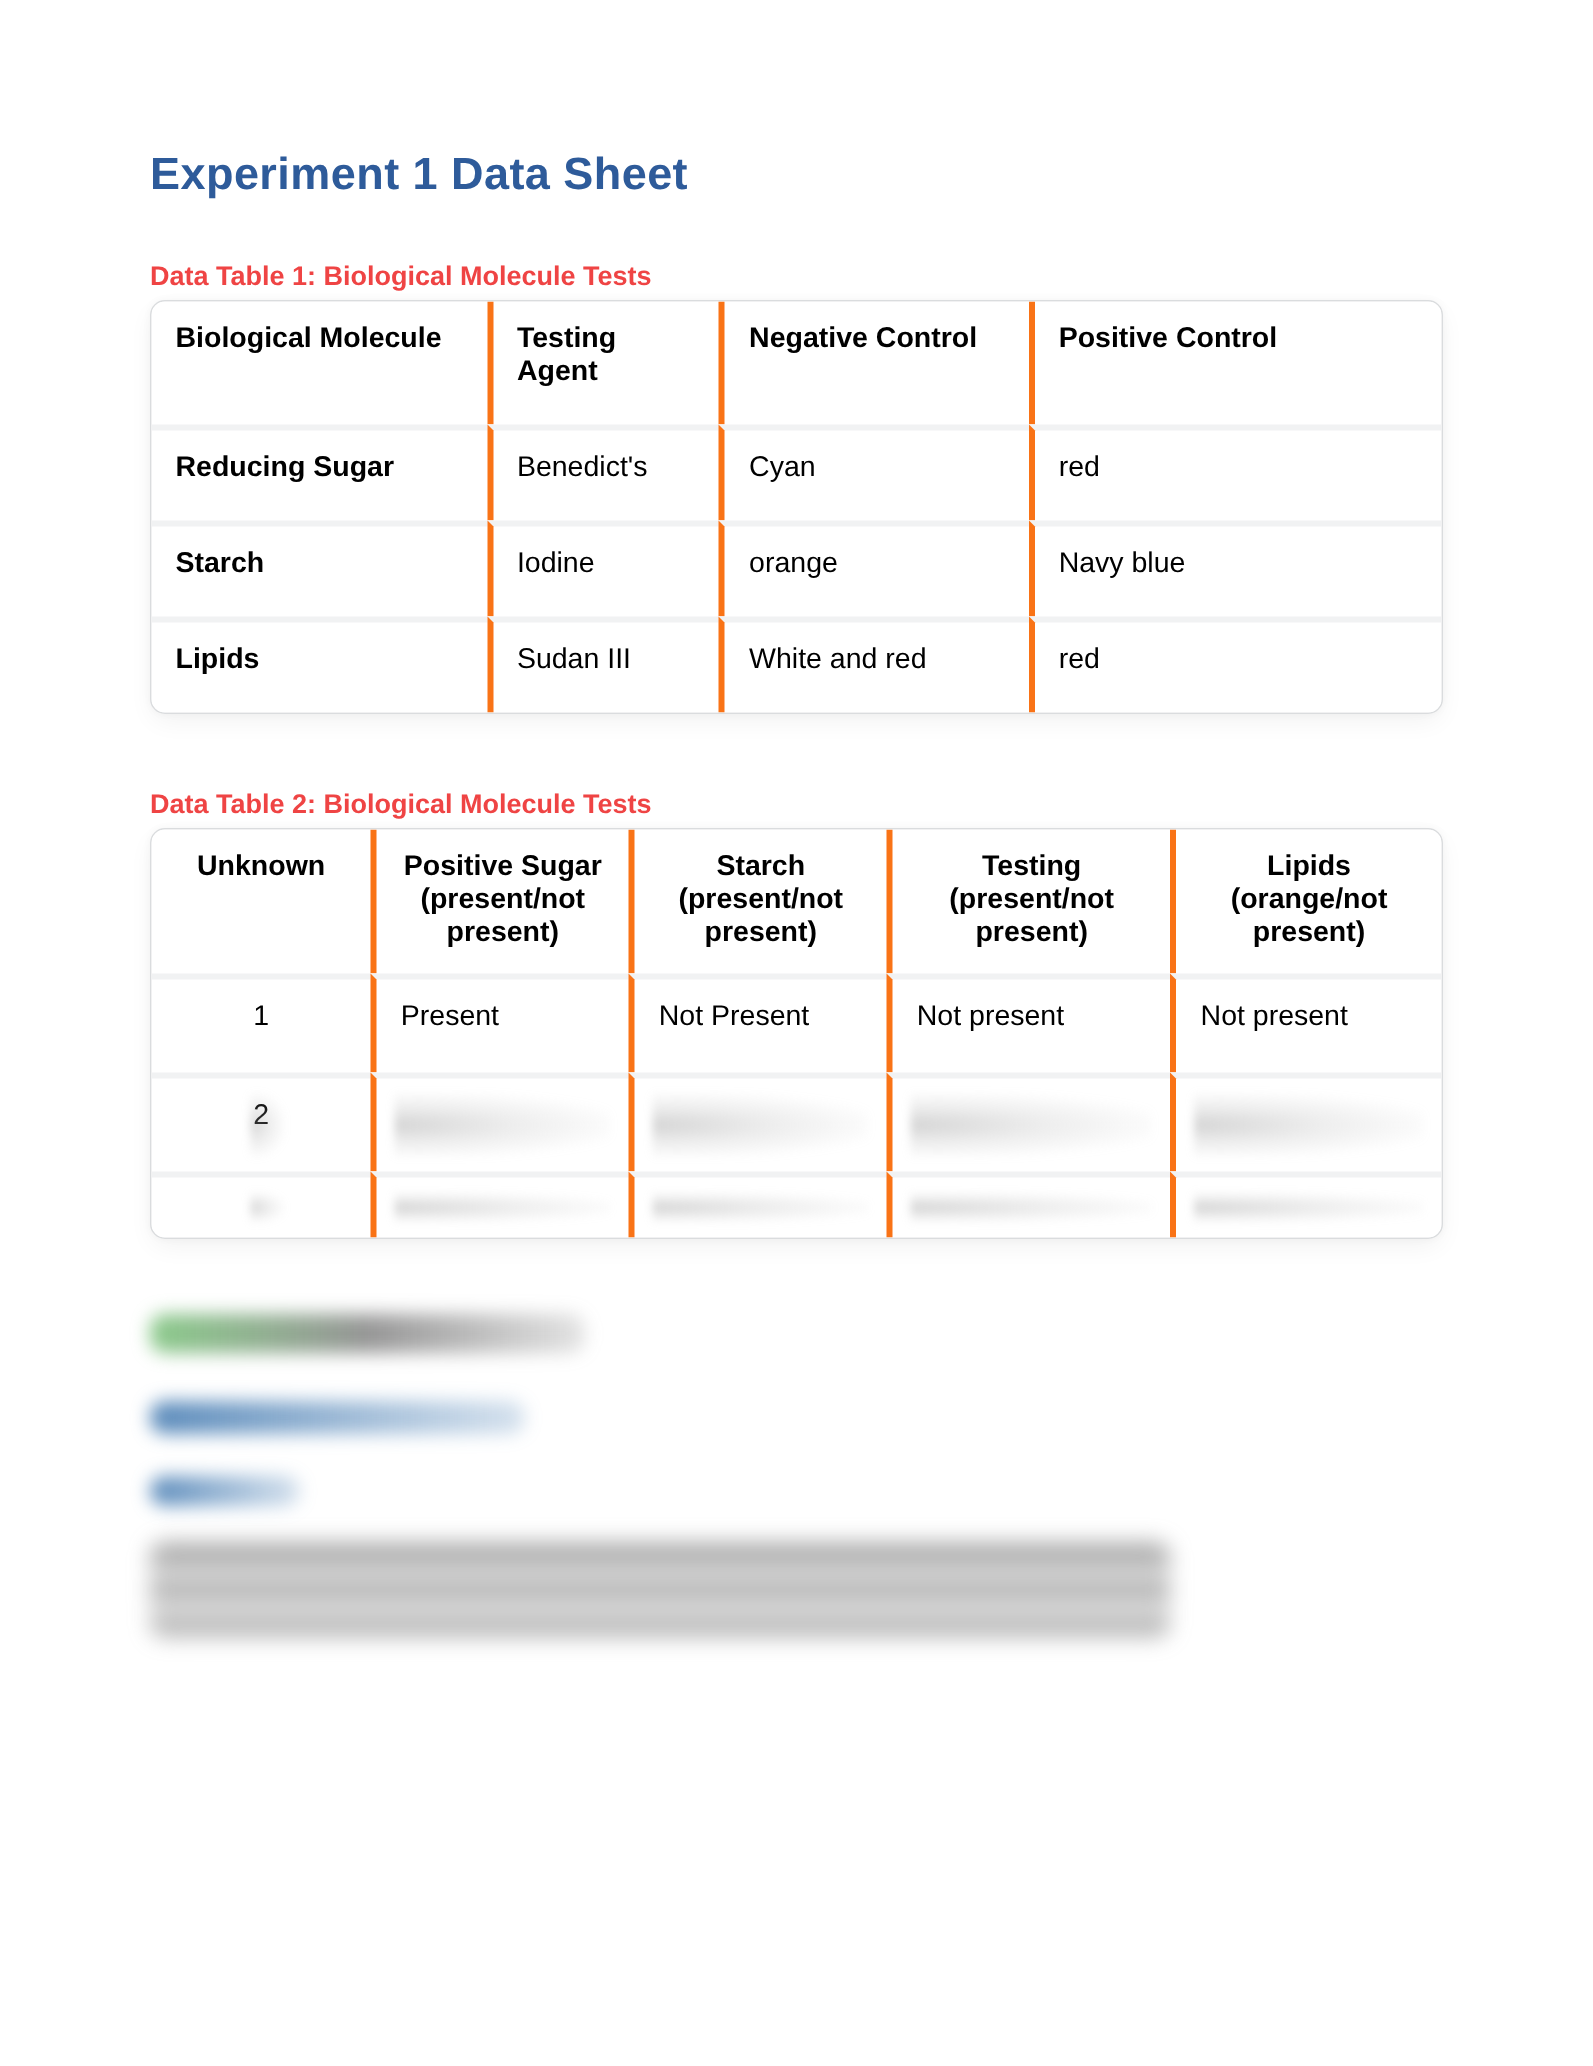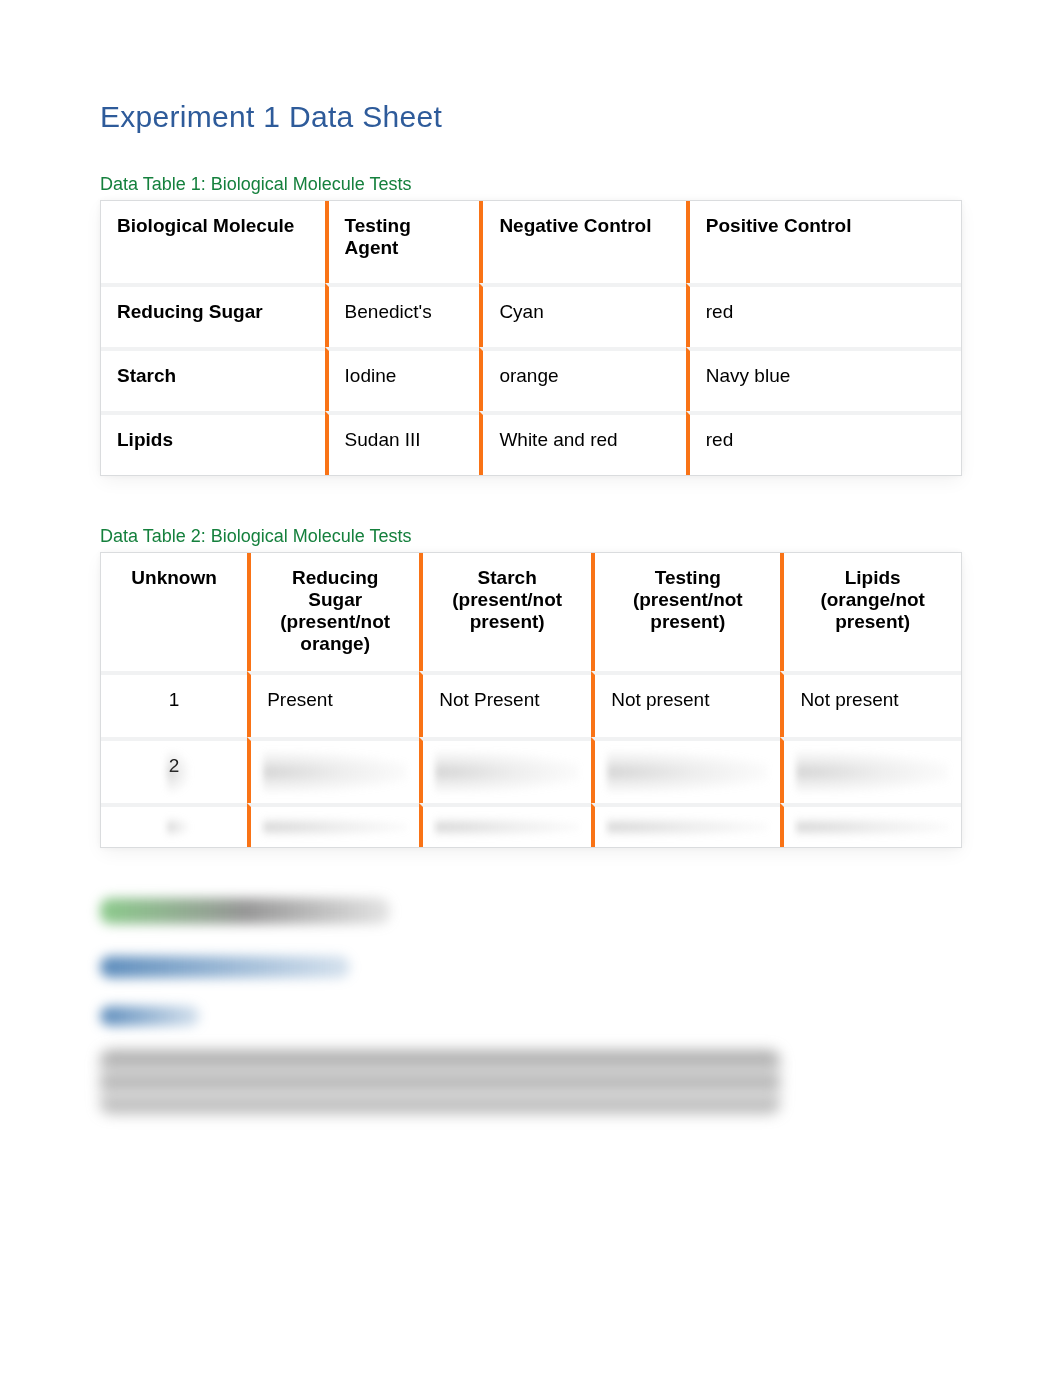--- a/index.html
+++ b/index.html
@@ -11,34 +11,34 @@
       font-family: Arial, Helvetica, sans-serif;
       background: #ffffff;
       width: 1062px;
       min-height: 1377px;
       padding: 100px 100px 40px 100px;
       color: #000;
     }
     .page-title {
       color: #2e5b9a;
       font-size: 30px;
-      font-weight: 400;
+      font-weight: 700;
       margin-bottom: 40px;
       letter-spacing: 0.3px;
     }
     .section-heading {
-      color: #15803d;
+      color: #ef4444;
       font-size: 18px;
-      font-weight: 400;
+      font-weight: 700;
       margin-bottom: 5px;
       margin-top: 8px;
     }
     .table-wrap {
       border: 1px solid #dadcde;
-      border-radius: 0;
+      border-radius: 10px;
       overflow: hidden;
       box-shadow: 0 6px 18px -2px rgba(0,0,0,0.06), 0 0 6px rgba(0,0,0,0.04);
       margin-bottom: 50px;
       background: #fff;
     }
     table {
       width: 100%;
       border-collapse: separate;
       border-spacing: 0;
     }
@@ -183,21 +183,21 @@
     <colgroup>
       <col class="c1">
         <col class="c2">
         <col class="c3">
         <col class="c4">
         <col class="c5">
     </colgroup>
     <tbody>
         <tr>
       <th class="center">Unknown</th>
-      <th class="center">Reducing Sugar (present/not orange)</th>
+      <th class="center">Positive Sugar (present/not present)</th>
       <th class="center">Starch (present/not present)</th>
       <th class="center">Testing (present/not present)</th>
       <th class="center">Lipids (orange/not present)</th>
     </tr>
     <tr>
       <td class="center">1</td>
       <td>Present</td>
       <td>Not Present</td>
       <td>Not present</td>
       <td>Not present</td>

